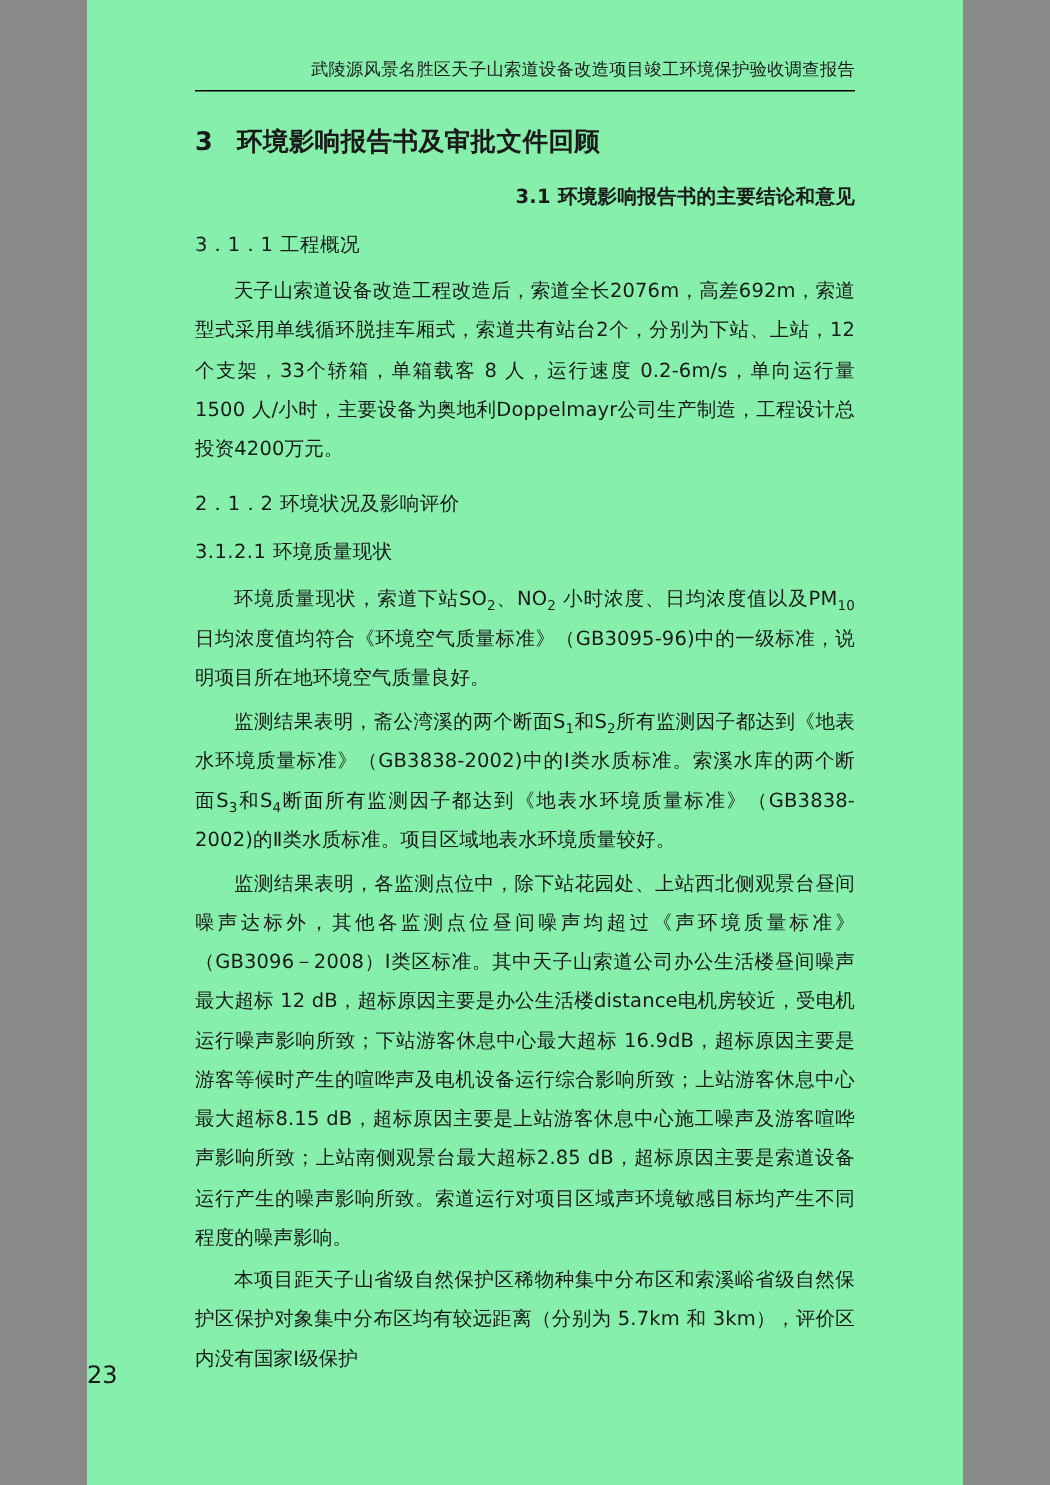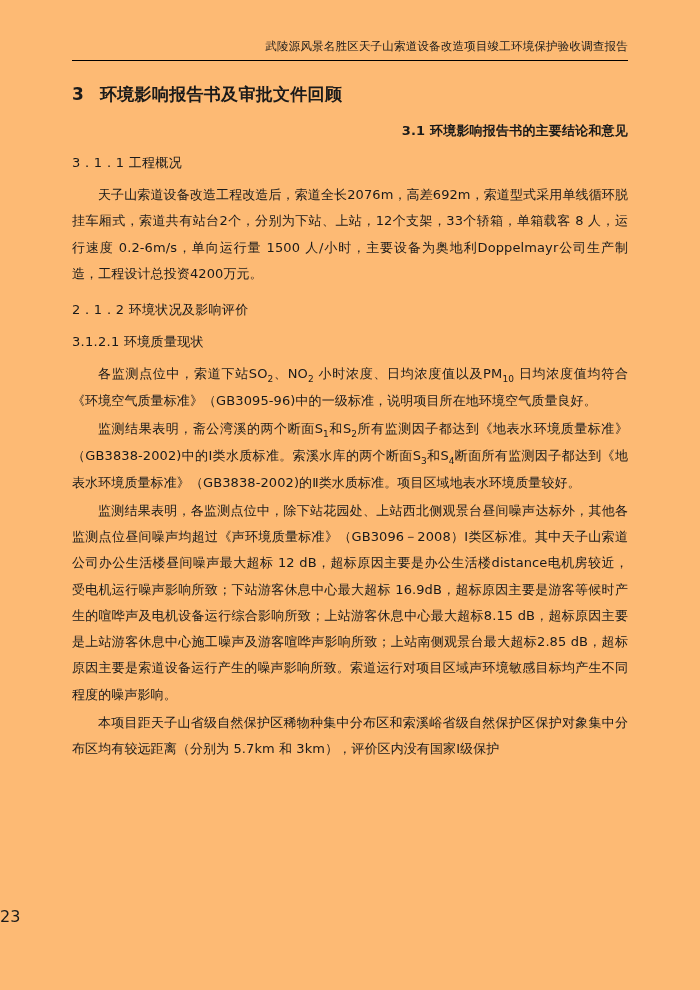--- a/index.html
+++ b/index.html
@@ -1,23 +1,23 @@
 <!DOCTYPE html>
 <html><head>
 <meta charset="utf-8">
 <style>
   html, body {
     margin: 0;
     padding: 0;
     background: #8a8a8a;
   }
   .page {
-    width: 700px;
+    width: 584px;
     height: 990px;
-    background: #fdba74;
+    background: #86efac;
     margin: 0 auto;
     position: relative;
     box-sizing: border-box;
     font-family: "DejaVu Sans", "Liberation Sans", sans-serif;
     color: #1a1a1a;
     overflow: hidden;
   }
   .content {
     position: absolute;
     left: 72px;
@@ -105,21 +105,21 @@
     <div class="h2">3.1  环境影响报告书的主要结论和意见</div>
 
     <div class="h3">3．1．1   工程概况</div>
 
     <p class="body">天子山索道设备改造工程改造后，索道全长2076m，高差692m，索道型式采用单线循环脱挂车厢式，索道共有站台2个，分别为下站、上站，12个支架，33个轿箱，单箱载客 8 人，运行速度 0.2-6m/s，单向运行量 1500 人/小时，主要设备为奥地利Doppelmayr公司生产制造，工程设计总投资4200万元。</p>
 
     <div class="h3">2．1．2   环境状况及影响评价</div>
 
     <div class="h4">3.1.2.1   环境质量现状</div>
 
-    <p class="body"><span>各监测点位中，索道下站SO</span><sub>2</sub><span>、NO</span><sub>2</sub><span> 小时浓度、日均浓度值以及PM</span><sub>10</sub><span> 日均浓度值均符合《环境空气质量标准》（GB3095-96)中的一级标准，说明项目所在地环境空气质量良好。</span></p>
+    <p class="body"><span>环境质量现状，索道下站SO</span><sub>2</sub><span>、NO</span><sub>2</sub><span> 小时浓度、日均浓度值以及PM</span><sub>10</sub><span> 日均浓度值均符合《环境空气质量标准》（GB3095-96)中的一级标准，说明项目所在地环境空气质量良好。</span></p>
 
     <p class="body"><span>监测结果表明，斋公湾溪的两个断面S</span><sub>1</sub><span>和S</span><sub>2</sub><span>所有监测因子都达到《地表水环境质量标准》（GB3838-2002)中的Ⅰ类水质标准。索溪水库的两个断面S</span><sub>3</sub><span>和S</span><sub>4</sub><span>断面所有监测因子都达到《地表水环境质量标准》（GB3838-2002)的Ⅱ类水质标准。项目区域地表水环境质量较好。</span></p>
 
     <p class="body">监测结果表明，各监测点位中，除下站花园处、上站西北侧观景台昼间噪声达标外，其他各监测点位昼间噪声均超过《声环境质量标准》（GB3096－2008）Ⅰ类区标准。其中天子山索道公司办公生活楼昼间噪声最大超标 12 dB，超标原因主要是办公生活楼distance电机房较近，受电机运行噪声影响所致；下站游客休息中心最大超标 16.9dB，超标原因主要是游客等候时产生的喧哗声及电机设备运行综合影响所致；上站游客休息中心最大超标8.15 dB，超标原因主要是上站游客休息中心施工噪声及游客喧哗声影响所致；上站南侧观景台最大超标2.85 dB，超标原因主要是索道设备运行产生的噪声影响所致。索道运行对项目区域声环境敏感目标均产生不同程度的噪声影响。</p>
 
 
     <p class="body">本项目距天子山省级自然保护区稀物种集中分布区和索溪峪省级自然保护区保护对象集中分布区均有较远距离（分别为 5.7km 和 3km），评价区内没有国家Ⅰ级保护</p>
 
   </div>
 

